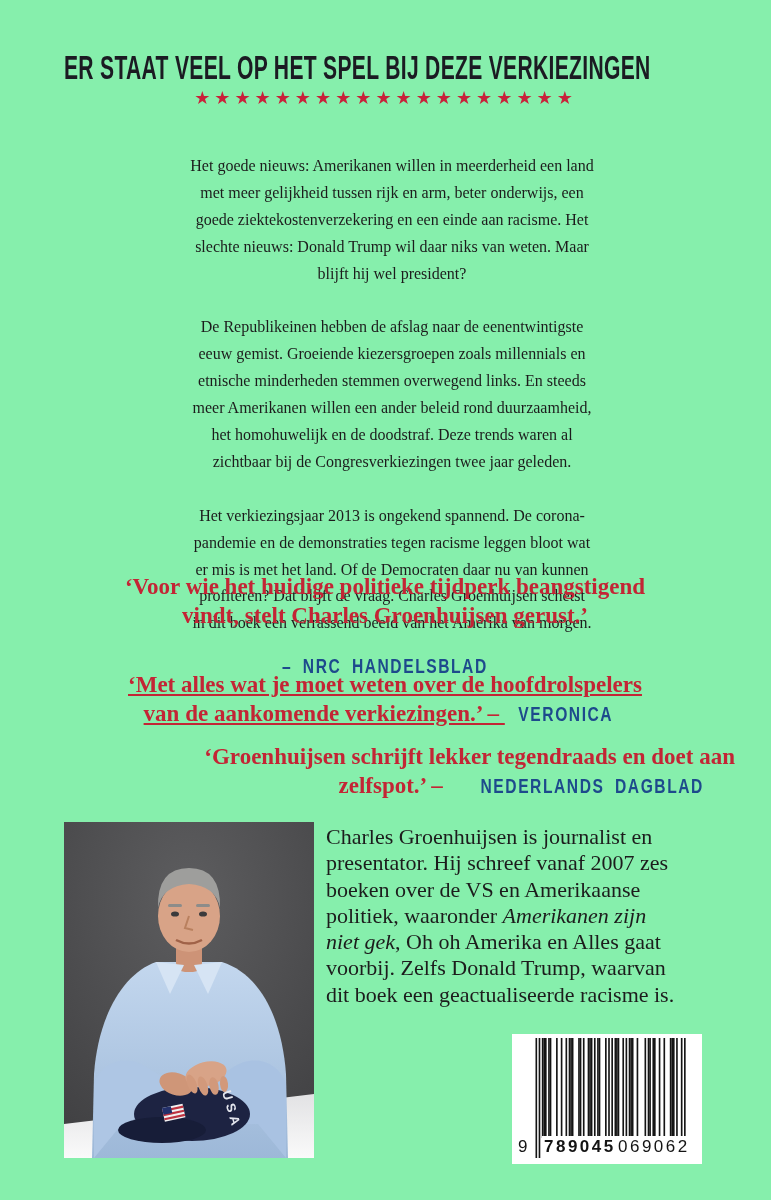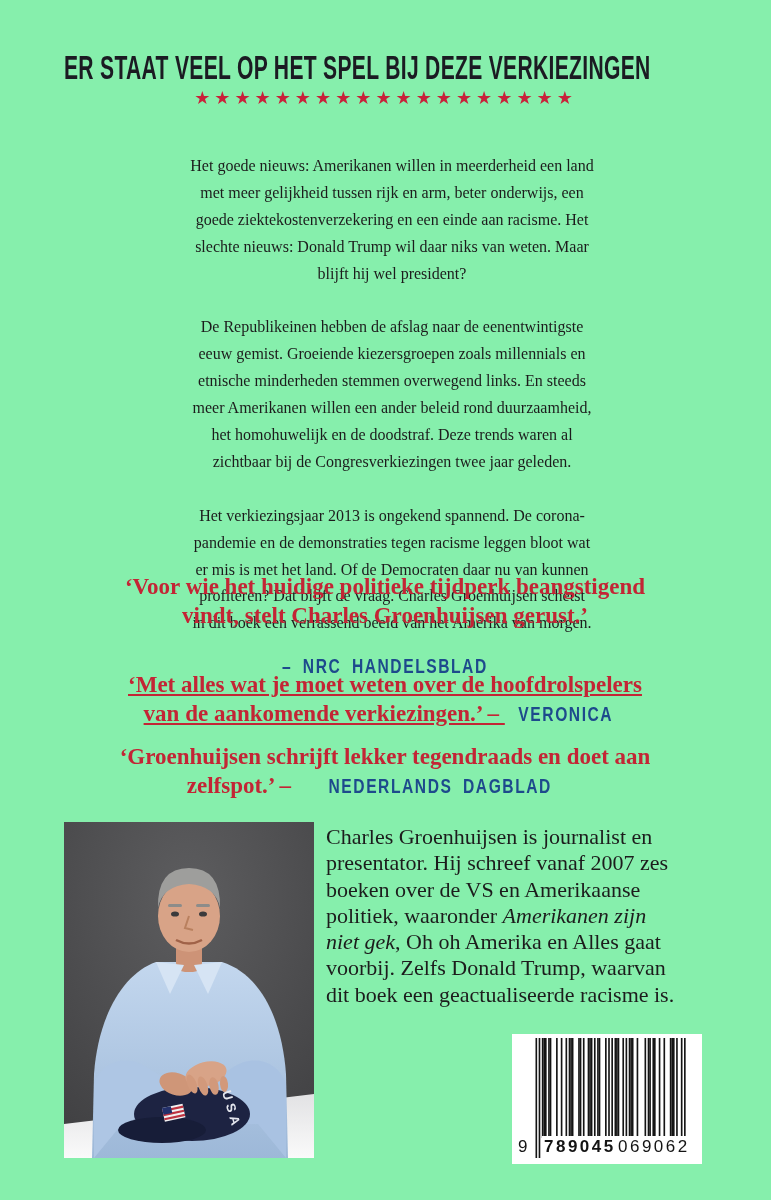--- a/index.html
+++ b/index.html
@@ -25,21 +25,21 @@
     font-size:16px; line-height:26.9px; white-space:pre-line;text-align:center;
   }
   .body-text p{margin:0;}
   .quote{
     position:absolute; left:35px; width:700px; text-align:center;
     color:#c32535; font-weight:700; font-size:23px; line-height:29px;
     white-space:pre-line;
   }
   .q1{top:572px;}
   .q2{top:670px;text-decoration:underline;}
-  .q3{top:742px;}
+  .q3{top:742px;text-align:right;}
   .q1-source{
     position:absolute; left:35px; top:633px; width:700px; text-align:center;
     white-space:normal;
     margin-top:22px;
   }
   .cond{
     display:inline-block; font-family:"Liberation Sans", sans-serif;
     font-weight:700; color:#1d4a8c; font-size:20px; letter-spacing:2px;
     word-spacing:6px; transform:scaleX(0.78); transform-origin:center;
     white-space:nowrap; vertical-align:baseline;

